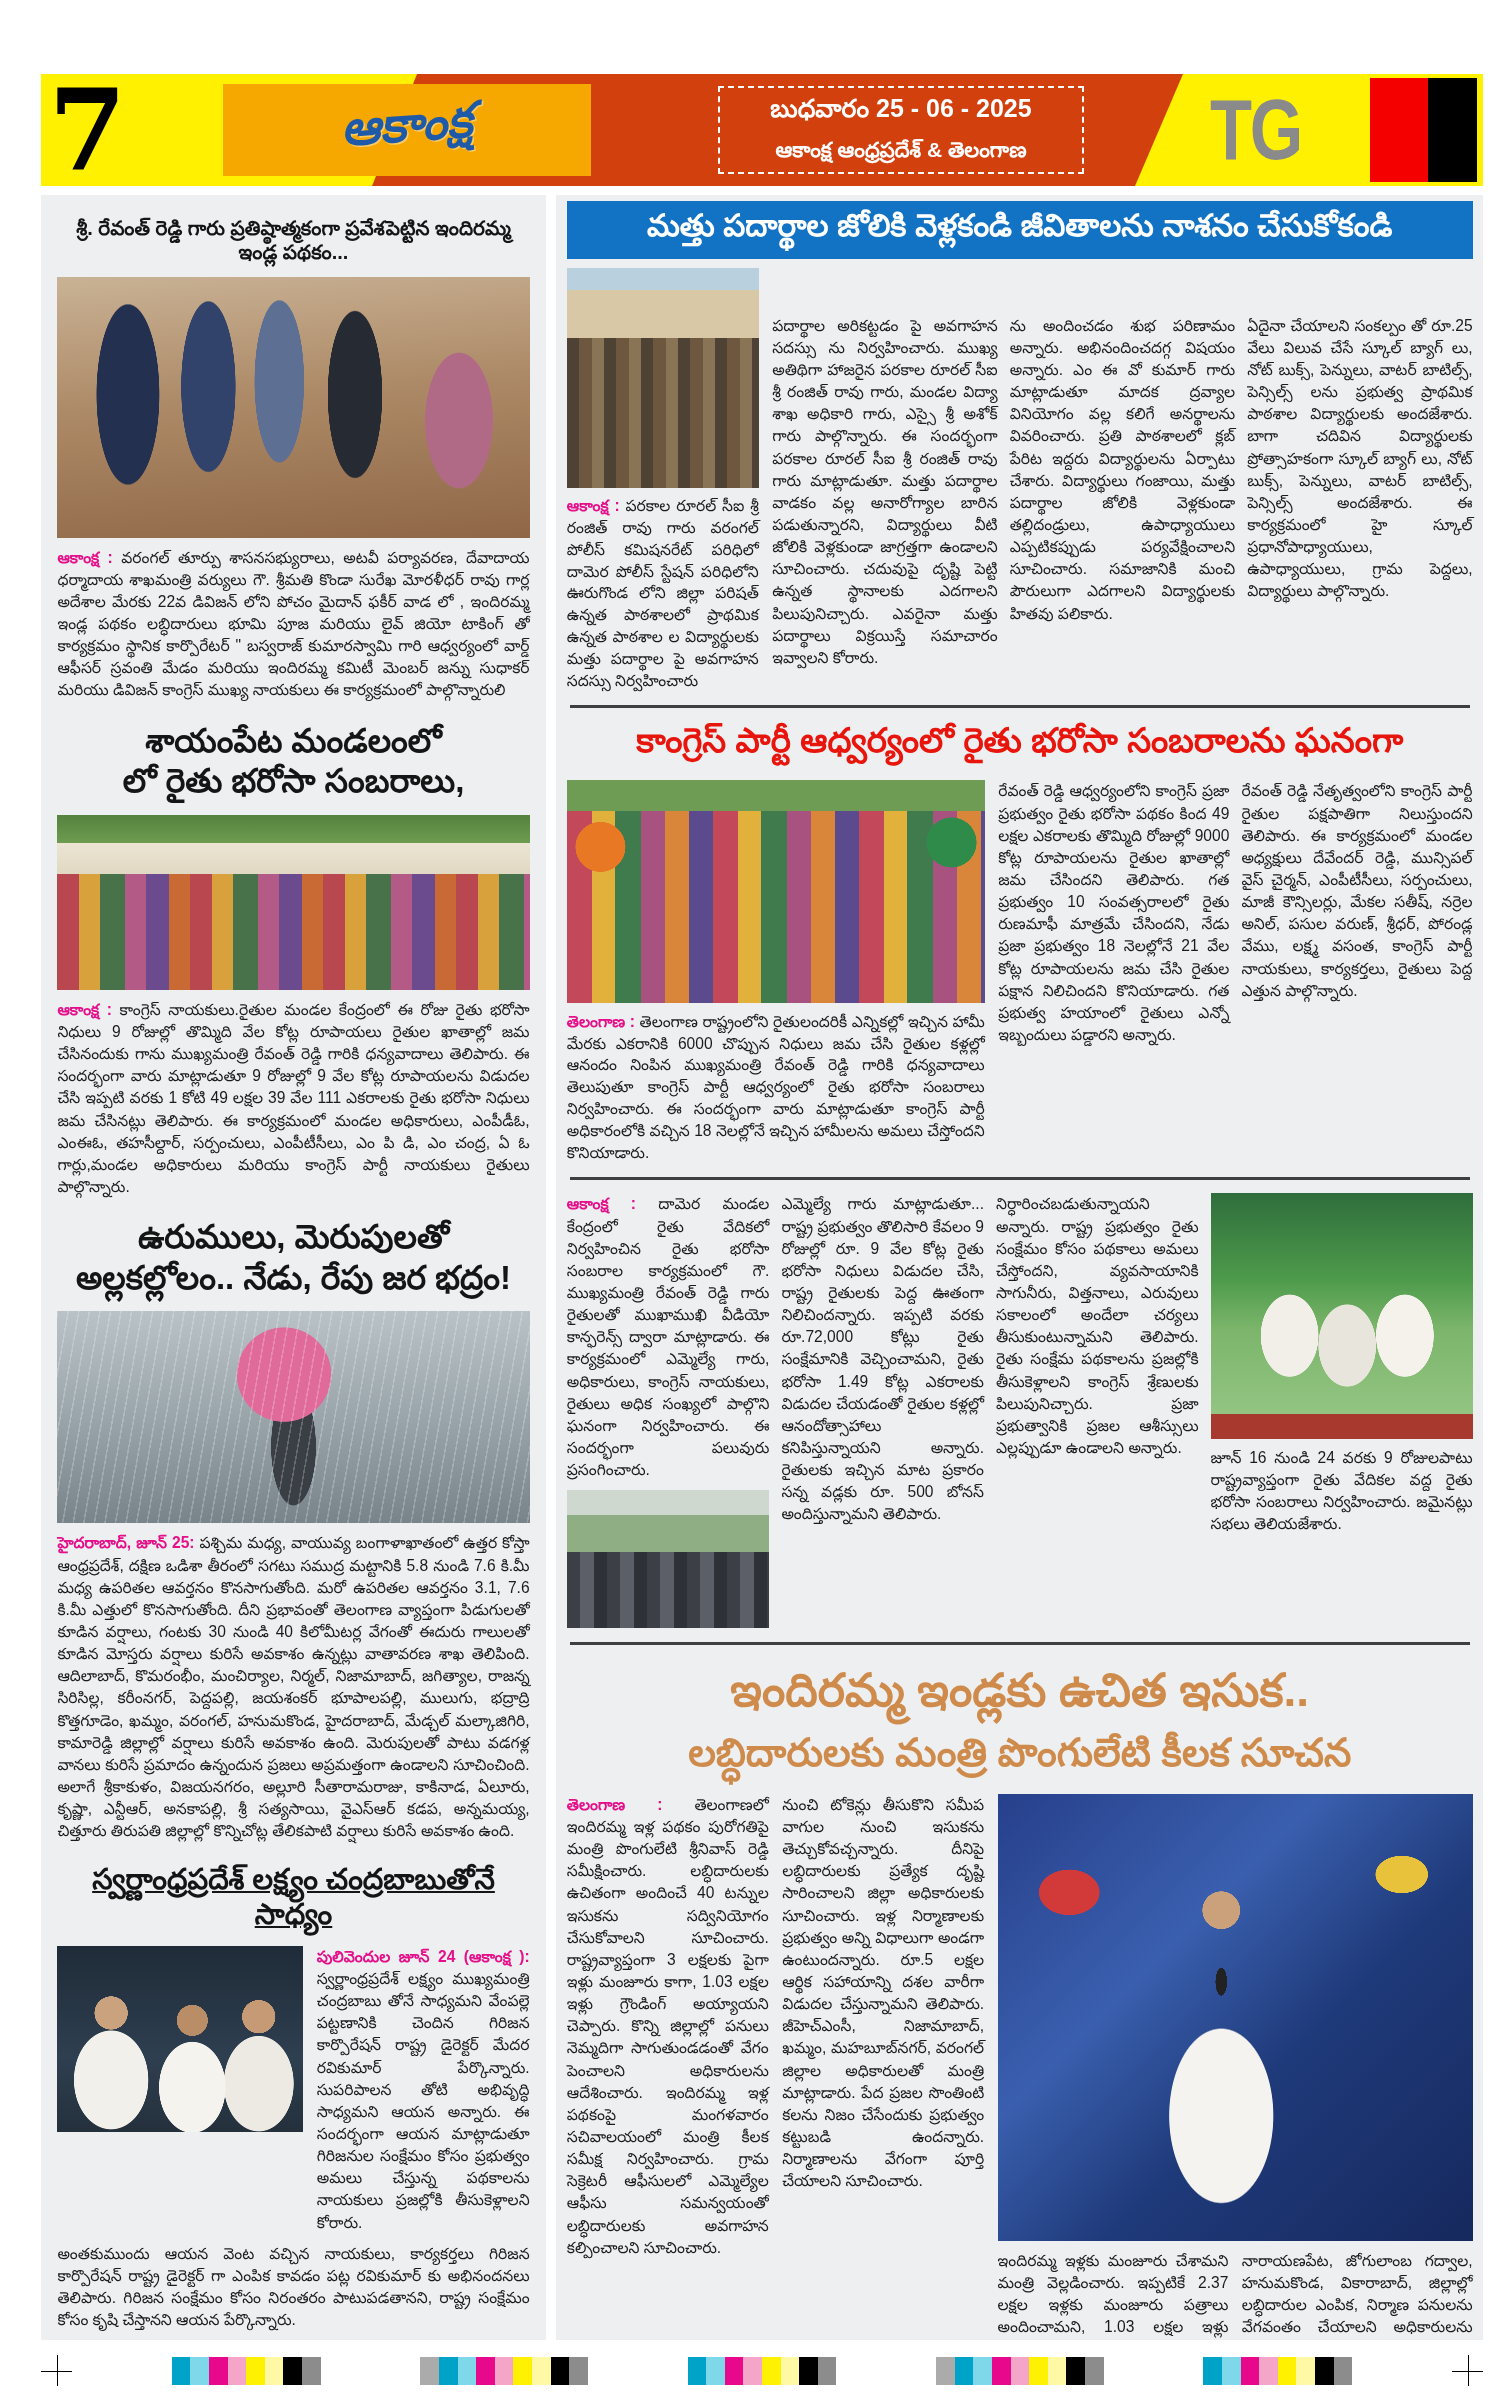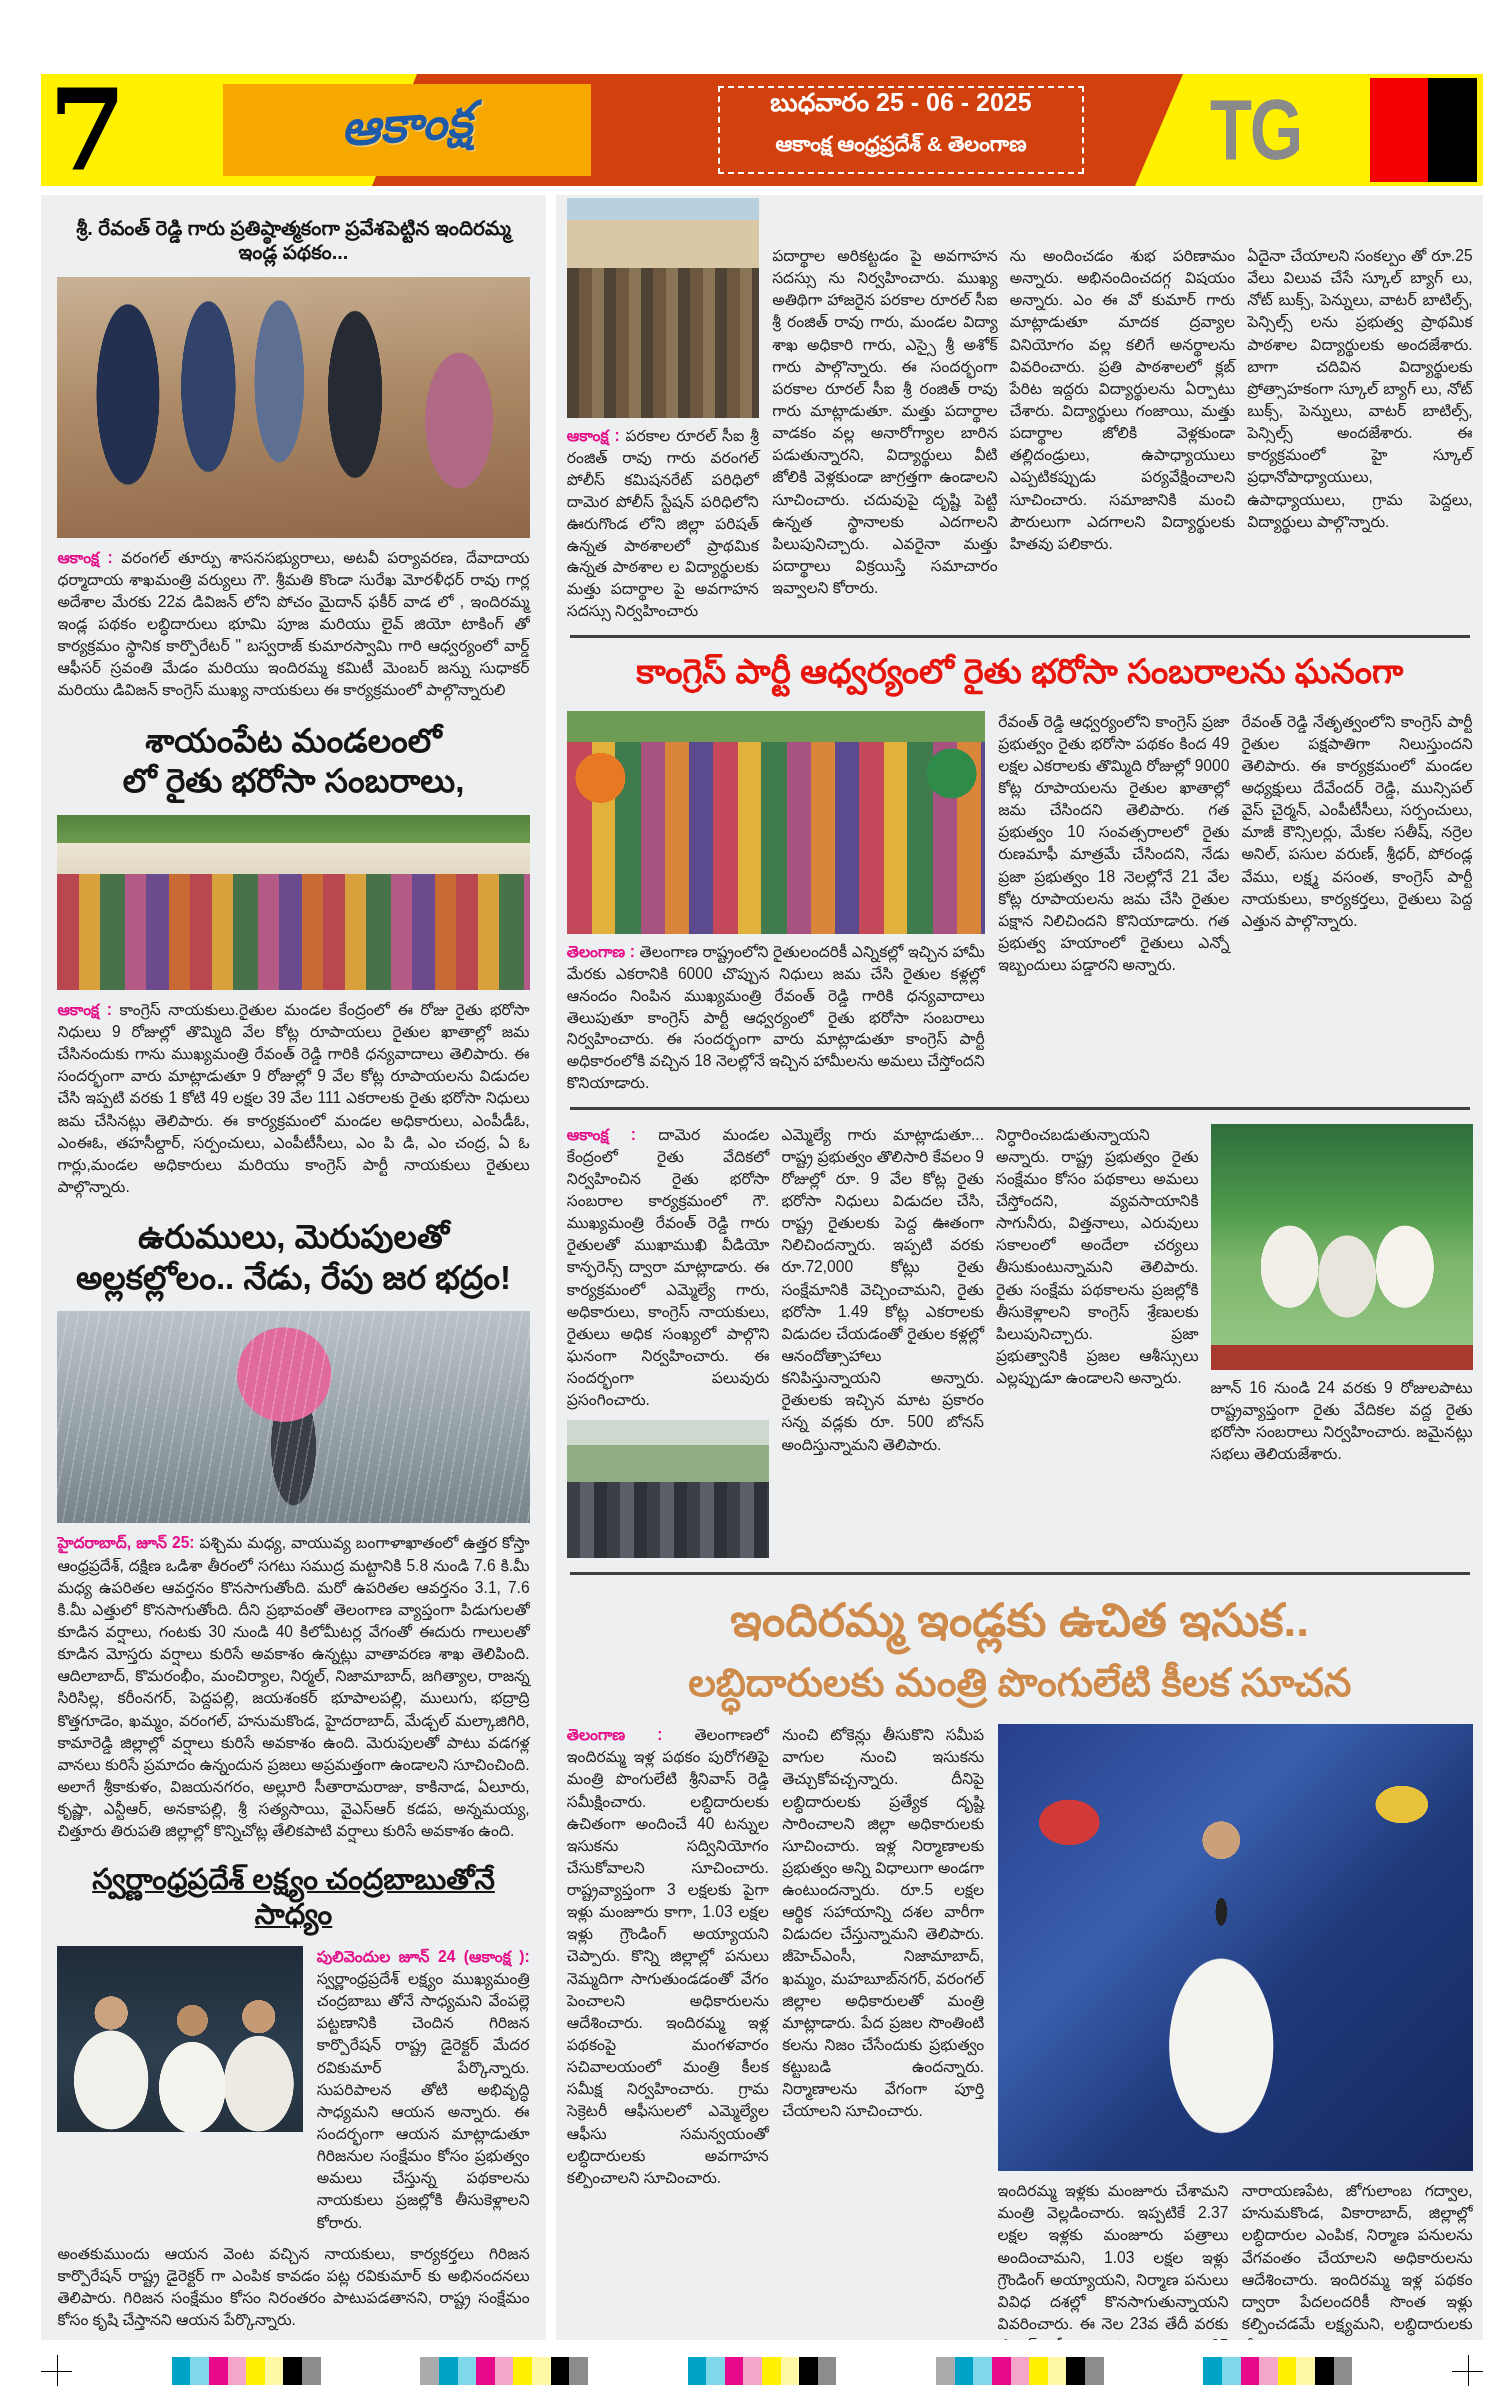--- a/index.html
+++ b/index.html
@@ -15,21 +15,21 @@
   
   .masthead{position:absolute;left:41px;top:74px;width:1442px;height:112px;background:var(--header-yellow);}
   .red-band{position:absolute;left:331px;top:0;width:811px;height:112px;background:var(--header-red);
     clip-path:polygon(45px 0,100% 0,calc(100% - 48px) 100%,0 100%);}
   .num{position:absolute;left:7.4px;top:-10.4px;font-size:112px;font-weight:900;color:#000;font-family:"DejaVu Serif",serif;}
   .logo-box{position:absolute;left:182px;top:10.4px;width:368px;height:92px;background:var(--logo-gold);
     display:flex;align-items:center;justify-content:center;}
   .logo-text{font-size:49px;font-weight:800;font-style:italic;color:var(--logo-blue);transform:rotate(-4deg);
     text-shadow:1.5px 1.5px 0 #ffffff66;}
   .date-box{position:absolute;left:677px;top:12px;width:366px;height:88px;border:2.2px dashed #fff;
-    display:flex;flex-direction:column;align-items:center;justify-content:flex-start;gap:9px;color:#fff;font-weight:700;}
+    display:flex;flex-direction:column;align-items:center;justify-content:center;gap:9px;color:#fff;font-weight:700;}
   .date-line{font-size:25px;}
   .edition-line{font-size:21px;}
   .region{position:absolute;left:1169px;top:6px;font-size:86px;font-weight:900;color:var(--region-gray);
     transform:scaleX(.8);transform-origin:left;letter-spacing:-3px;}
   .stripes{position:absolute;right:6px;top:3.7px;height:104px;display:flex;}
   .stripes .s-red{width:58px;background:var(--stripe-red);display:block;}
   .stripes .s-black{width:49px;background:var(--stripe-black);display:block;}
 
   
   .content{position:absolute;left:41px;top:195px;width:1442px;height:2145px;display:flex;gap:10.4px;}
@@ -197,20 +197,21 @@
           </p>
         </div>
         <p class="body-text">అంతకుముందు ఆయన వెంట వచ్చిన నాయకులు, కార్యకర్తలు గిరిజన కార్పొరేషన్ రాష్ట్ర డైరెక్టర్ గా ఎంపిక కావడం పట్ల రవికుమార్ కు అభినందనలు తెలిపారు. గిరిజన సంక్షేమం కోసం నిరంతరం పాటుపడతానని, రాష్ట్ర సంక్షేమం కోసం కృషి చేస్తానని ఆయన పేర్కొన్నారు.</p>
       </article>
 
     </section>
 
     <section class="col-right panel">
 
       <article>
+        <h2 class="bar-head">మత్తు పదార్థాల జోలికి వెళ్లకండి జీవితాలను నాశనం చేసుకోకండి</h2>
         <div class="art-e">
           <div class="e-left">
             <div class="photo ph-e"></div>
             <p class="caption">
               <span class="lead">ఆకాంక్ష :</span>
               <span>పరకాల రూరల్ సీఐ శ్రీ రంజిత్ రావు గారు వరంగల్ పోలీస్ కమిషనరేట్ పరిధిలో దామెర పోలీస్ స్టేషన్ పరిధిలోని ఊరుగొండ లోని జిల్లా పరిషత్ ఉన్నత పాఠశాలలో ప్రాథమిక ఉన్నత పాఠశాల ల విద్యార్థులకు మత్తు పదార్థాల పై అవగాహన సదస్సు నిర్వహించారు</span>
             </p>
           </div>
           <div class="cols" style="flex:1;margin-top:47px;">
             <p class="col body-text">పదార్థాల అరికట్టడం పై అవగాహన సదస్సు ను నిర్వహించారు. ముఖ్య అతిథిగా హాజరైన పరకాల రూరల్ సీఐ శ్రీ రంజిత్ రావు గారు, మండల విద్యా శాఖ అధికారి గారు, ఎస్సై శ్రీ అశోక్ గారు పాల్గొన్నారు. ఈ సందర్భంగా పరకాల రూరల్ సీఐ శ్రీ రంజిత్ రావు గారు మాట్లాడుతూ. మత్తు పదార్థాల వాడకం వల్ల అనారోగ్యాల బారిన పడుతున్నారని, విద్యార్థులు వీటి జోలికి వెళ్లకుండా జాగ్రత్తగా ఉండాలని సూచించారు. చదువుపై దృష్టి పెట్టి ఉన్నత స్థానాలకు ఎదగాలని పిలుపునిచ్చారు. ఎవరైనా మత్తు పదార్థాలు విక్రయిస్తే సమాచారం ఇవ్వాలని కోరారు.</p>

